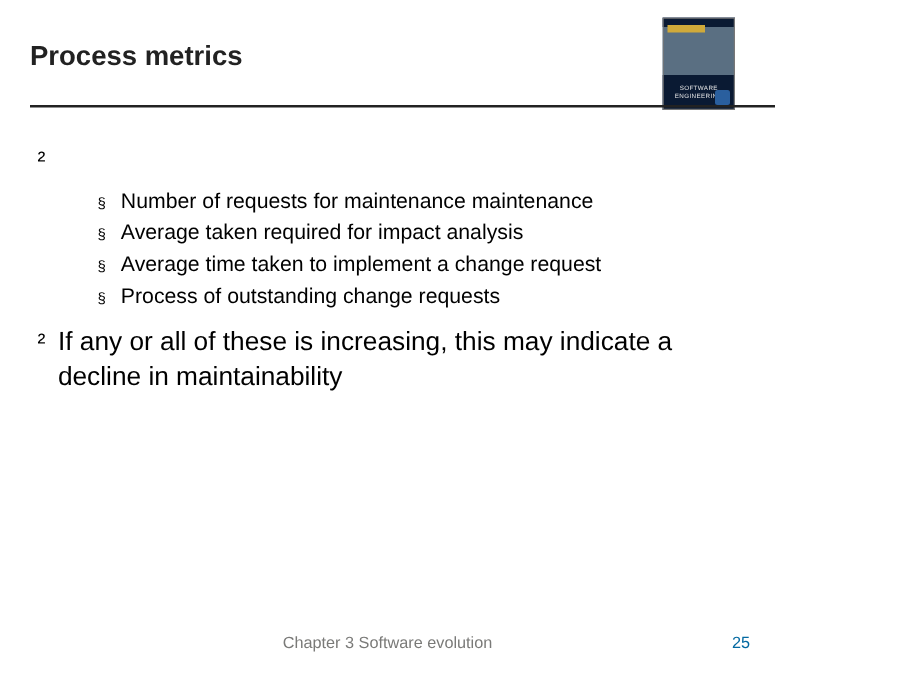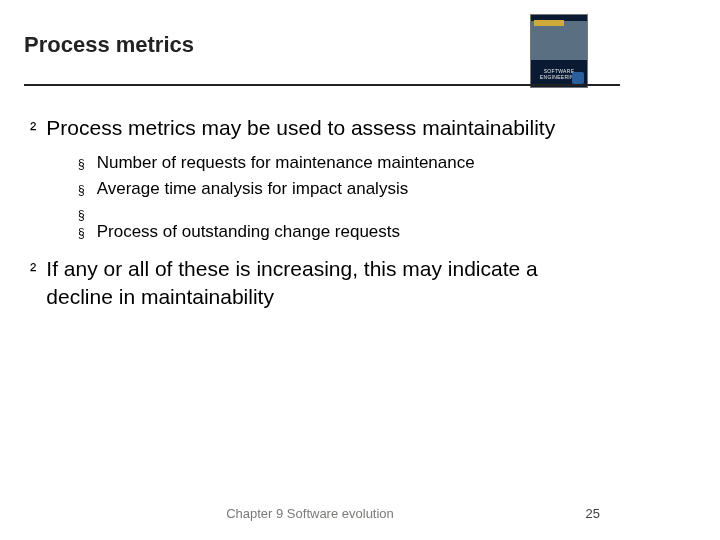--- a/index.html
+++ b/index.html
@@ -13,59 +13,59 @@
   .cover::after { content:""; position:absolute; right:4px; bottom:4px; width:12px; height:12px; background:#2a5f9e; border-radius:2px; }
   .cover .label { position:absolute; left:0; right:0; bottom:8px; font-size:5px; letter-spacing:0.3px; color:#e8e8e8; text-align:center; }
   .content { padding-top: 22px; }
   .l1 { display:flex; gap:10px; font-size:21px; line-height:1.35; margin: 6px 0 6px 6px; }
   .l1 .mk { flex:0 0 auto; font-size:19px; transform: translateY(2px); }
   .sub { margin: 8px 0 10px 54px; }
   .l2 { display:flex; gap:12px; font-size:17px; line-height:1.5; }
   .l2 .mk { font-size:12px; transform: translateY(5px); }
   .footer { position:absolute; left:0; right:0; bottom:14px; height:20px; }
   .footer .center { position:absolute; left:0; right:0; text-align:center; font-size:13px; color:#7a7a78; }
-  .footer .page { position:absolute; right:20px; font-size:13px; color:#404040; }
+  .footer .page { position:absolute; right:20px; font-size:13px; color:#0369a1; }
 </style>
 </head>
 <body>
 
 <div class="slide">
   <div class="header">
     <div class="title">Process metrics</div>
     <div class="cover">
       <div class="label">SOFTWARE ENGINEERING</div>
     </div>
     <div class="hr"></div>
   </div>
 
   <div class="content">
     <div class="l1">
       <span class="mk">²</span>
-      <span>Process metrics may be used to assess maintainability</span>
     </div>
     <div class="sub">
       <div class="l2">
         <span class="mk">§</span>
         <span>Number of requests for maintenance maintenance</span>
       </div>
       <div class="l2">
         <span class="mk">§</span>
-        <span>Average time analysis for impact analysis</span>
+        <span>Average taken required for impact analysis</span>
       </div>
       <div class="l2">
         <span class="mk">§</span>
+        <span>Average time taken to implement a change request</span>
       </div>
       <div class="l2">
         <span class="mk">§</span>
         <span>Process of outstanding change requests</span>
       </div>
     </div>
     <div class="l1">
       <span class="mk">²</span>
       <span>If any or all of these is increasing, this may indicate a decline in maintainability</span>
     </div>
   </div>
 
   <div class="footer">
-    <div class="center">Chapter 9 Software evolution</div>
+    <div class="center">Chapter 3 Software evolution</div>
     <div class="page">25</div>
   </div>
 </div>
 
 </body></html>

